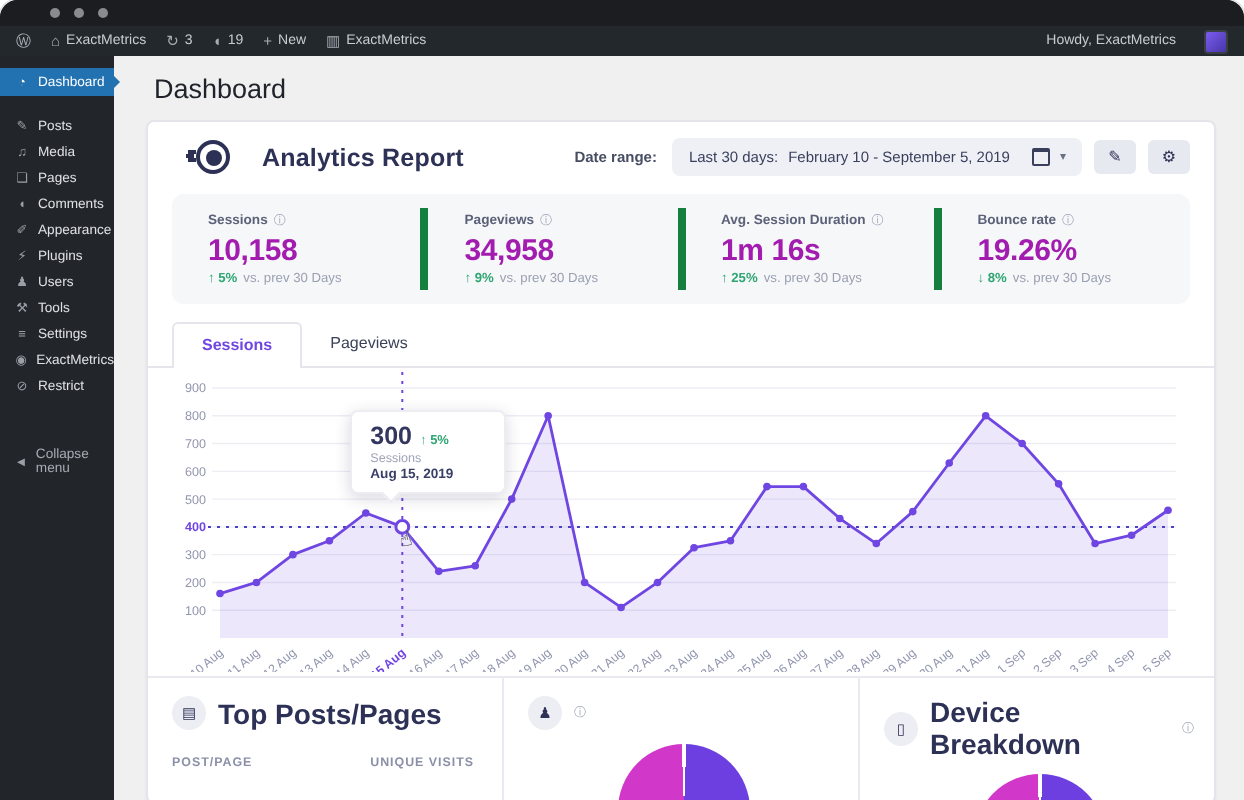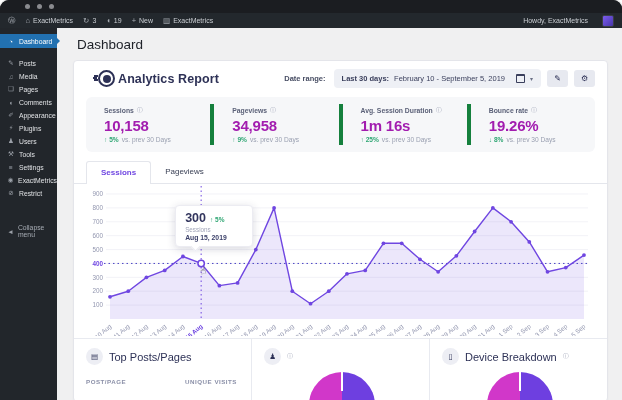--- a/index.html
+++ b/index.html
@@ -27,31 +27,31 @@
   .sb-item.active .sb-ic{color:#fff;}
   .sb-item.active::after{content:'';position:absolute;right:-7px;top:50%;margin-top:-4px;
     border:4px solid transparent;border-left-color:#2271b1;}
   .sb-collapse{margin-top:26px;color:#a6abb3;}
   
   .content{flex:1;padding:0 14px 0 16px;overflow:hidden;}
   .page-title{font-size:13.5px;color:#20232a;padding:9px 0 8px 4px;}
   .card{background:#fff;border:1px solid #e4e5ea;border-radius:4px;height:340px;box-shadow:0 1px 2px rgba(30,30,60,.04);}
   
   .card-head{display:flex;align-items:center;justify-content:space-between;padding:8px 12px 7px 12px;}
-  .head-left{display:flex;align-items:center;gap:3px;padding-left:12px;}
+  .head-left{display:flex;align-items:center;gap:16px;padding-left:12px;}
   .em-logo{width:13px;height:13px;border:2.2px solid #2d3156;border-radius:50%;position:relative;flex:none;}
   .em-logo::after{content:'';position:absolute;inset:2.5px;background:#2d3156;border-radius:50%;}
   .em-logo::before{content:'';position:absolute;left:-6px;top:3px;width:4px;height:1.8px;background:#2d3156;
     box-shadow:0 4px 0 #2d3156,-1px 2px 0 #2d3156;}
   .report-title{font-size:12.5px;font-weight:700;color:#2d3156;letter-spacing:.1px;}
   .head-right{display:flex;align-items:center;gap:6px;}
   .dr-label{font-size:7.5px;font-weight:700;color:#474d63;margin-right:2px;}
   .dr-pill{background:#eef0f5;border-radius:4px;padding:5px 8px;display:flex;align-items:center;gap:5px;
     font-size:7.5px;color:#3a3f5c;cursor:pointer;}
-  .dr-bold{font-weight:700;}
+  .dr-bold{font-weight:400;}
   .cal{width:7px;height:6px;border:1px solid #3a3f5c;border-top:2.5px solid #3a3f5c;border-radius:1px;margin-left:6px;}
   .caret{font-size:6px;color:#6b7086;}
   .sq-btn{width:21px;height:17px;background:#e7e9f0;border:none;border-radius:3px;font-size:8px;color:#2d3156;
     display:flex;align-items:center;justify-content:center;cursor:pointer;}
   
   .stats{margin:2px 12px 0 12px;background:#f6f7f9;border-radius:6px;display:flex;padding:7px 0;}
   .stat{flex:1;padding:2px 6px 2px 18px;border-left:4px solid #15803d;}
   .stat:first-child{border-left:none;}
   .stat-top{font-size:6.8px;color:#5b6178;font-weight:700;display:flex;align-items:center;gap:3px;}
   .info{font-size:6px;color:#a0a5b8;font-weight:400;}
@@ -77,21 +77,21 @@
     border-right:1px solid #ececf2;border-bottom:1px solid #ececf2;transform:rotate(45deg);}
   .hand{position:absolute;font-size:10px;color:#2b2b2b;z-index:4;transform:rotate(-14deg);
     text-shadow:0 0 2px #fff;}
   
   .bottom-row{display:flex;border-top:1px solid #e8eaf0;margin-top:2px;height:70px;}
   .bcol{flex:1;padding:9px 10px 0 12px;overflow:hidden;}
   .bcol.sep{border-left:1px solid #e8eaf0;}
   .bhead{display:flex;align-items:center;gap:6px;}
   .bic{width:17px;height:17px;border-radius:50%;background:#edeef4;color:#2d3156;font-size:7.5px;
     display:flex;align-items:center;justify-content:center;flex:none;}
-  .btitle{font-size:11px;font-weight:400;color:#2d3156;}
+  .btitle{font-size:14px;font-weight:700;color:#2d3156;}
   .thead{display:flex;justify-content:space-between;margin-top:13px;font-size:6.2px;color:#8b90a8;
     letter-spacing:.5px;font-weight:700;padding-right:4px;}
   .pie{width:66px;height:66px;border-radius:50%;margin:7px auto 0 auto;}
 </style>
 </head>
 <body>
 
 <div class="window">
   <div class="chrome">
     <span class="dot"></span>

